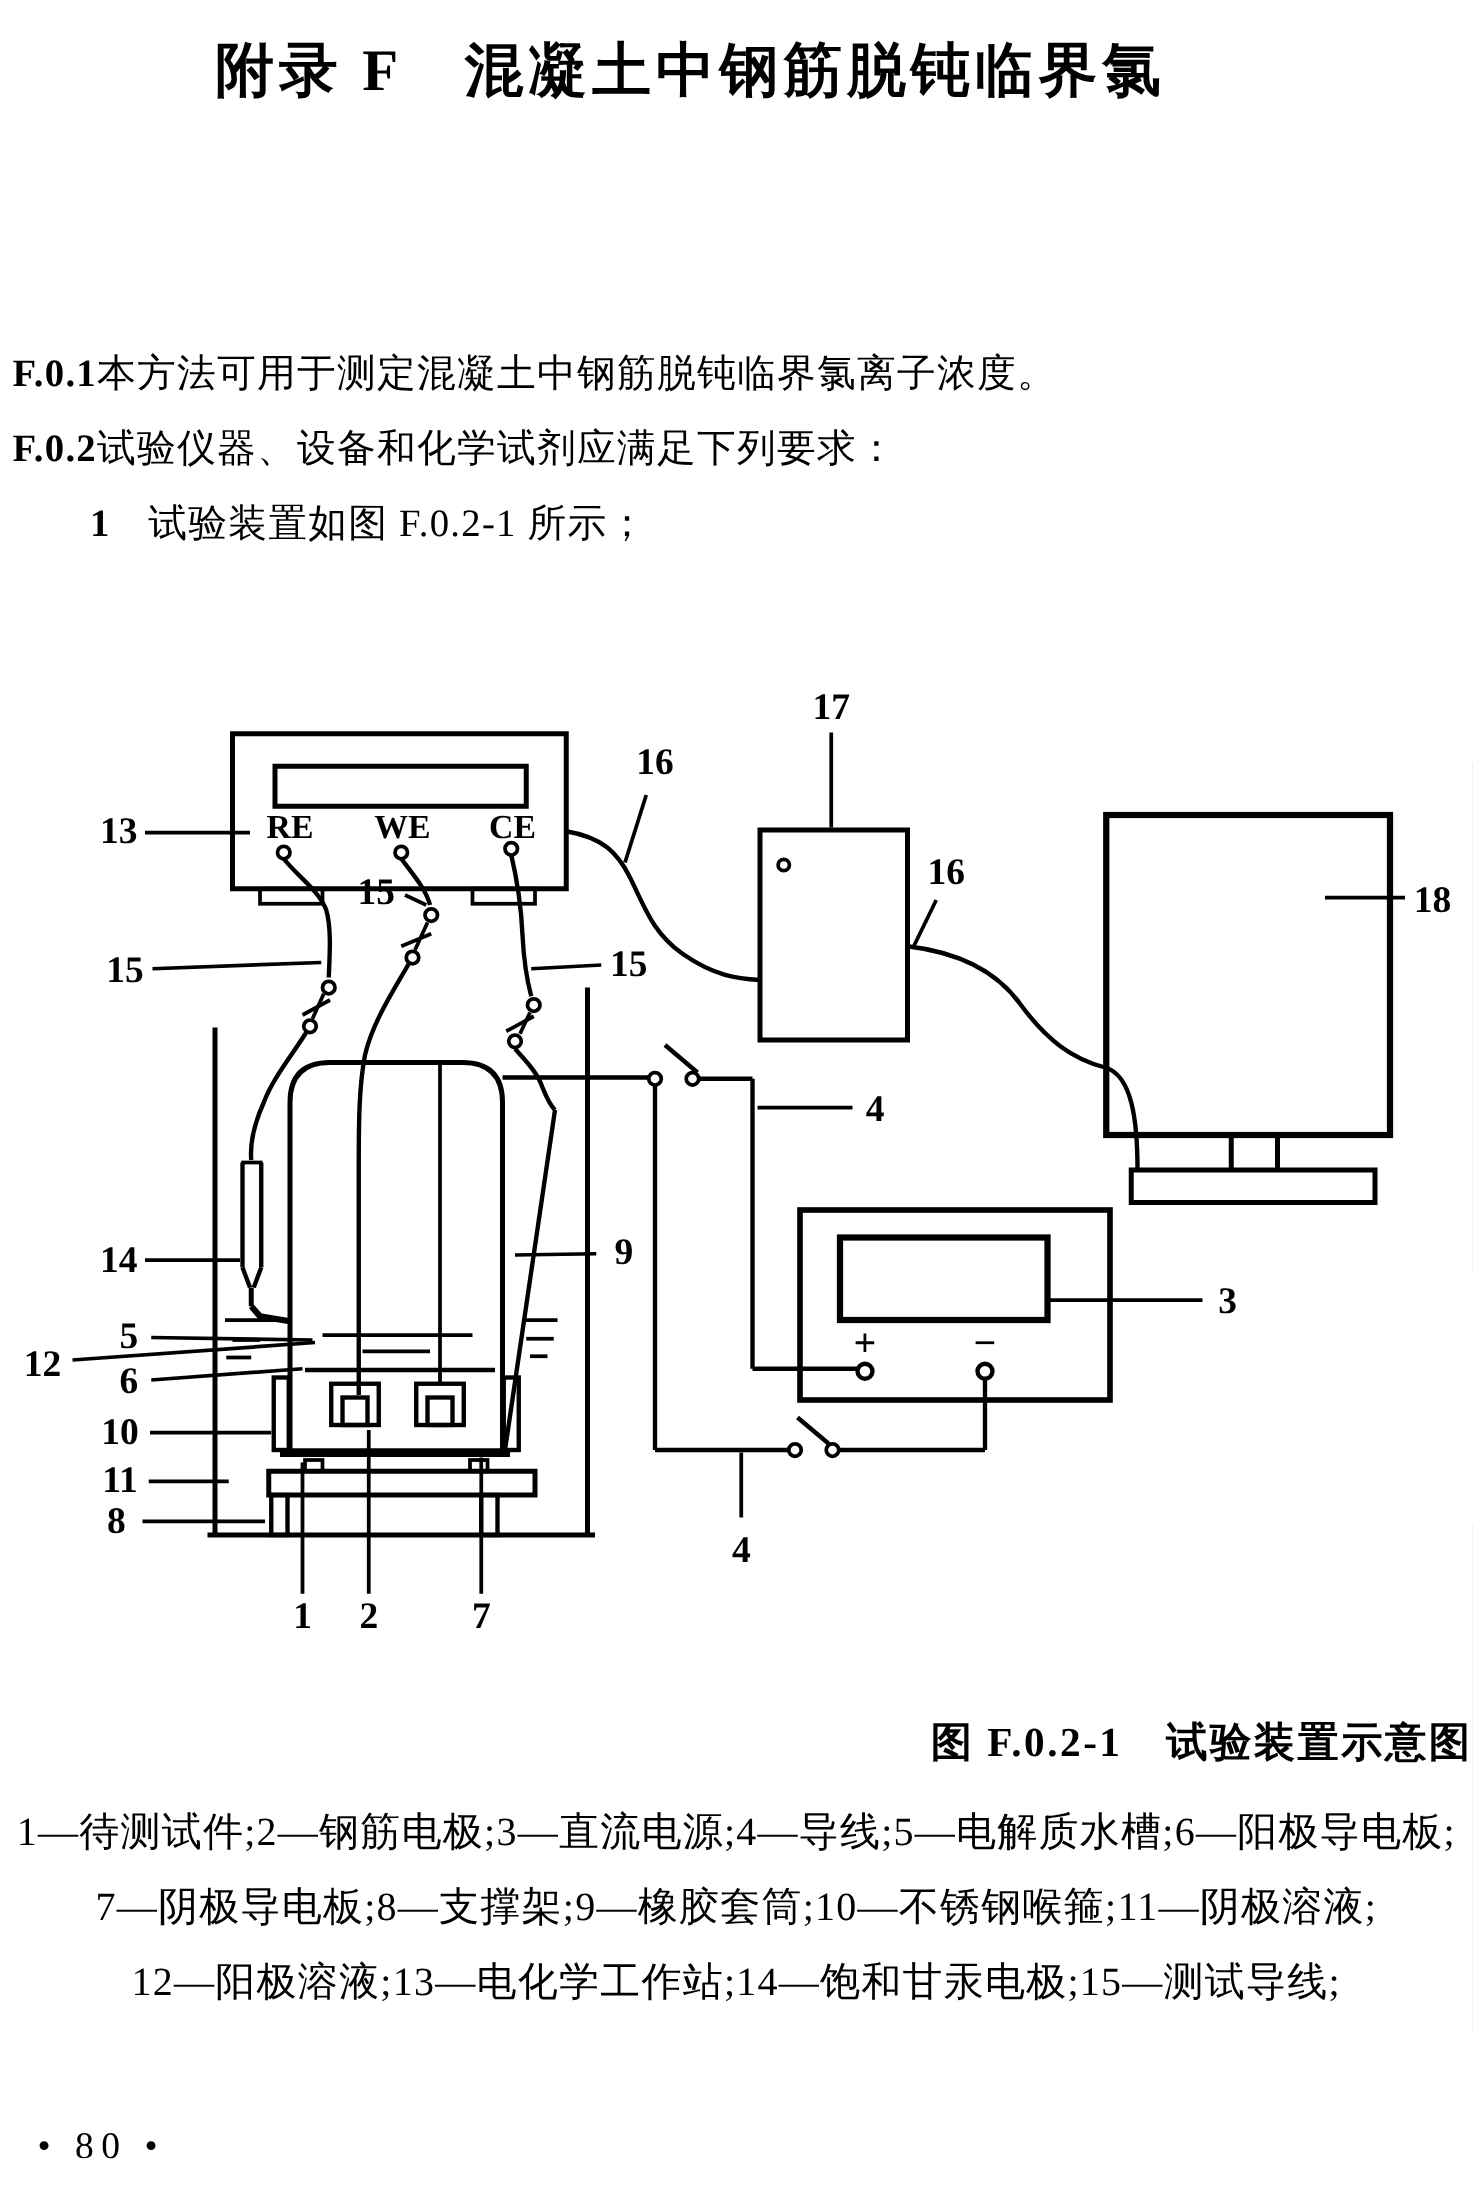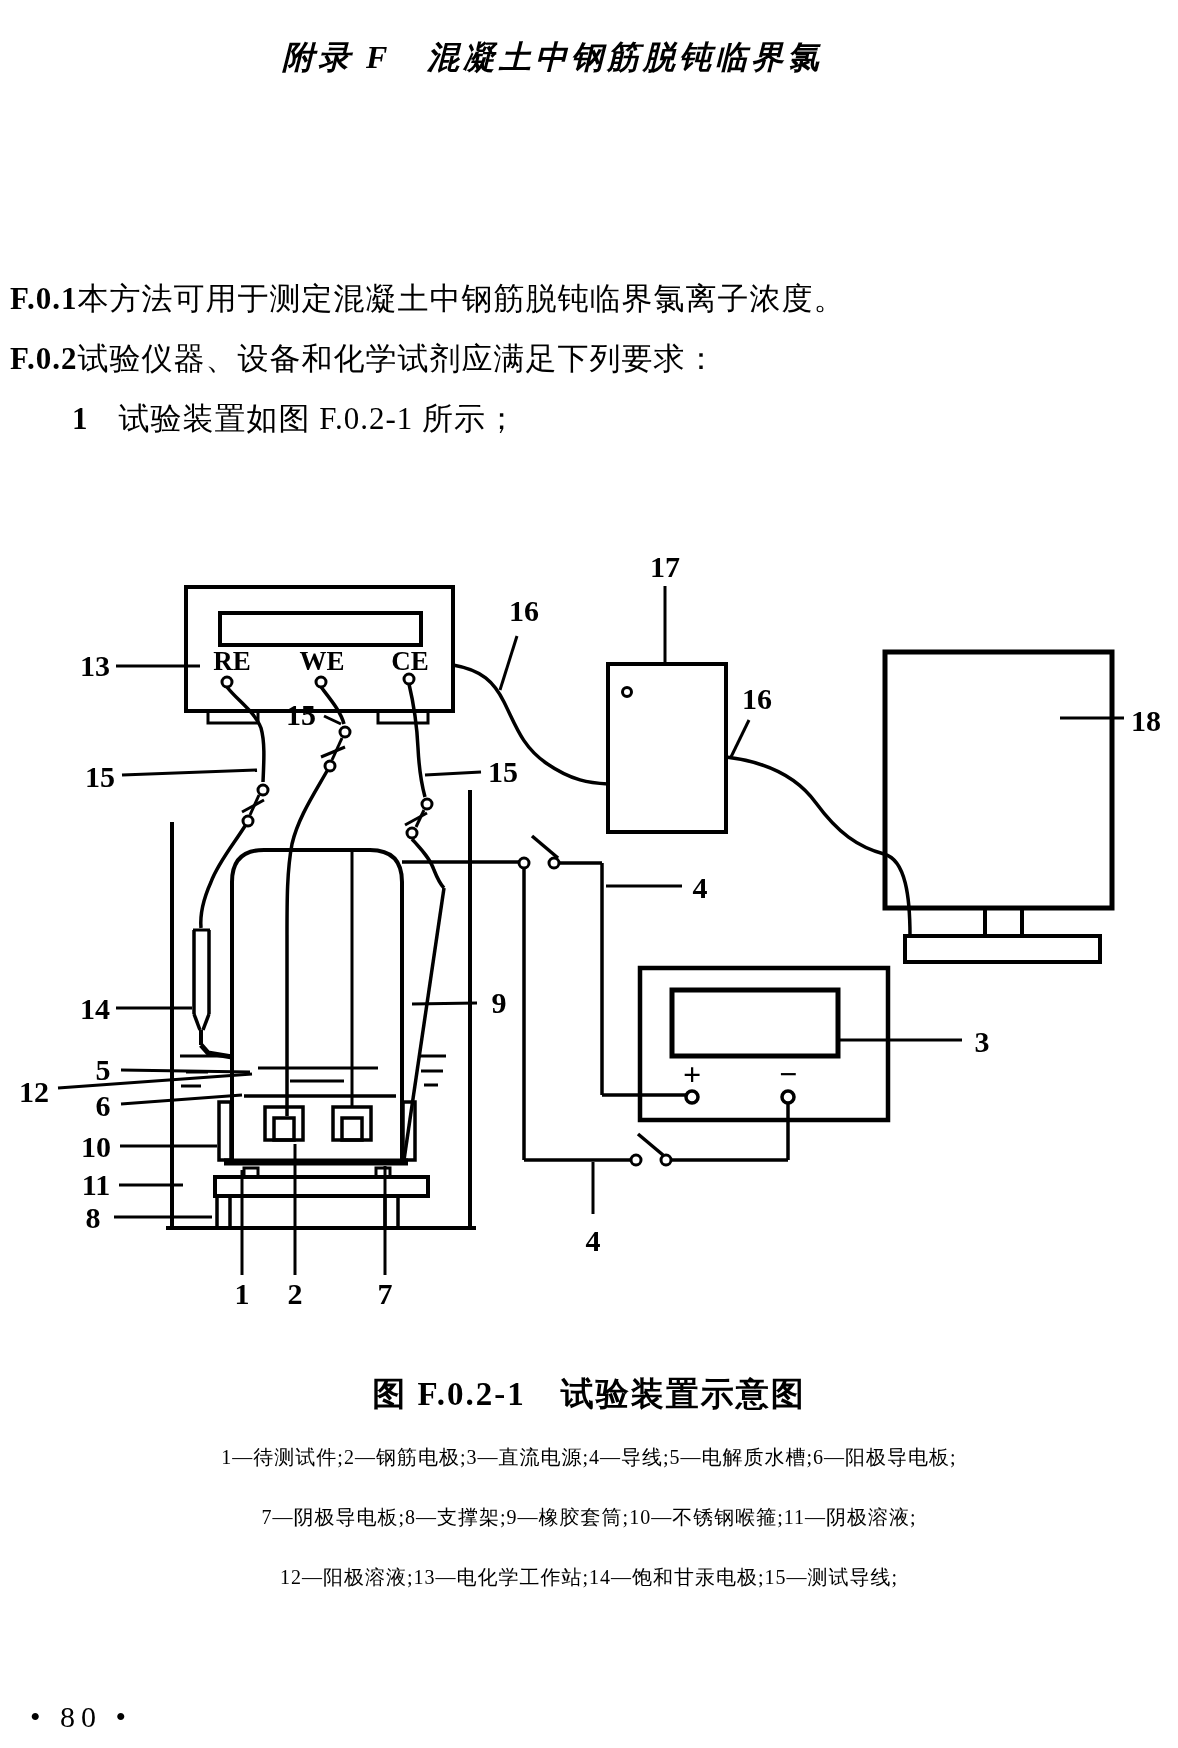--- a/index.html
+++ b/index.html
@@ -3,30 +3,30 @@
 <meta charset="utf-8">
 <style>
   html,body{margin:0;padding:0;background:#e8e8e8;}
   #page{
     position:relative;width:1178px;height:1748px;background:#ffffff;
     font-family:"Liberation Serif","DejaVu Serif",serif;color:#000;
     overflow:hidden;margin:0 auto;
   }
   .abs{position:absolute;}
   #title{top:26px;left:0;width:1105px;text-align:center;
-    font-size:32px;font-weight:bold;line-height:62px;letter-spacing:4px;font-style:italic;}
+    font-size:47px;font-weight:bold;line-height:62px;letter-spacing:4px;}
   .clause{left:10px;width:1160px;font-size:31px;letter-spacing:1px;white-space:nowrap;}
   .clause .cl-label{font-weight:bold;}
   #clause1{top:278px;}
   #clause2{top:338px;}
   #list-item1{top:398px;left:72px;font-size:31px;letter-spacing:1px;white-space:nowrap;}
   #list-item1 .cl-label{font-weight:bold;margin-right:30px;}
-  #fig-caption{top:1372px;left:0;width:1178px;text-align:center;
+  #fig-caption{top:1372px;left:0;width:1178px;text-align:right;
     font-size:33px;font-weight:bold;letter-spacing:2px;}
-  .legend-line{left:0;width:1178px;text-align:center;font-size:20px;letter-spacing:1px;}
+  .legend-line{left:0;width:1178px;text-align:center;font-size:32px;letter-spacing:1px;}
   #legend1{top:1444px;}
   #legend2{top:1504px;}
   #legend3{top:1564px;}
   #legend4{top:1622px;}
   #page-number{top:1700px;left:30px;font-size:30px;letter-spacing:6px;}
   svg{position:absolute;top:0;left:0;}
   svg *{vector-effect:none;}
   svg .ln{stroke:#000;fill:none;}
   svg .box{stroke:#000;fill:none;}
   svg .dot{stroke:#000;fill:#fff;}

